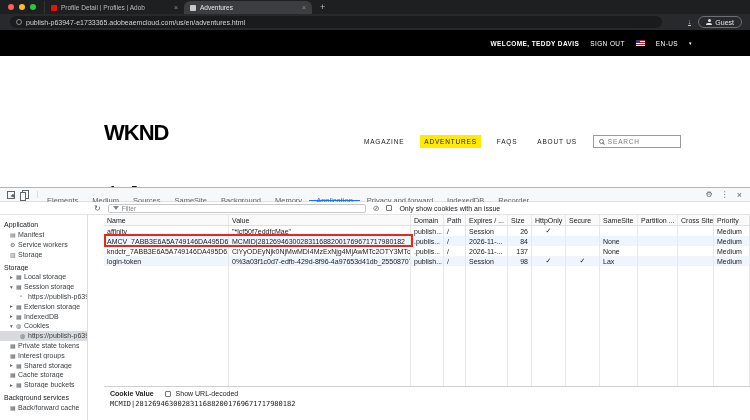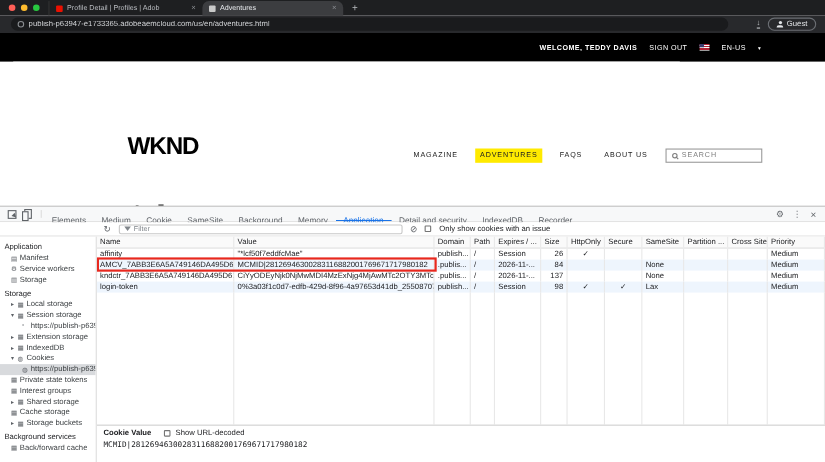--- a/index.html
+++ b/index.html
@@ -31,21 +31,21 @@
   .person:after{content:"";position:absolute;bottom:0;left:0;width:6px;height:2.5px;border-radius:2px 2px 0 0;background:#e3e5e8;}
 
   
   .sitetopbar { position:absolute; left:0; top:30px; width:750px; height:26px; background:#000; display:flex; align-items:center; justify-content:flex-end; padding-right:58px; gap:11px; color:#fff; font-size:6.5px; letter-spacing:.4px; }
   .welcome { font-weight:bold; }
   .flag { position:relative; width:9px; height:6px; background:repeating-linear-gradient(180deg,#b22234 0 1px,#fff 1px 2px); }
   .flag:before { content:""; position:absolute; left:0; top:0; width:4px; height:3px; background:#3c3b6e; }
   .caret { font-size:5px; color:#fff; }
 
   
-  .sitecontent { position:absolute; left:12px; top:56px; width:606px; height:131px; background:#fff; }
+  .sitecontent { position:absolute; left:0; top:56px; width:606px; height:131px; background:#fff; }
   .wknd-logo { position:absolute; left:104px; top:64px; font-size:22px; font-weight:800; letter-spacing:-1px; color:#000; }
   .site-nav { position:absolute; left:360px; top:76px; height:18px; display:flex; align-items:center; gap:12px; font-size:6.5px; letter-spacing:.8px; color:#202020; }
   .navitem { padding:3px 4px; white-space:nowrap; }
   .navitem.active { background:#ffea00; }
   .search-box { display:flex; align-items:center; gap:4px; border:1px solid #9a9a9a; height:13px; width:88px; padding:0 5px; color:#7d7d7d; }
   .mag-icon { position:relative; width:5px; height:5px; border:1px solid #7d7d7d; border-radius:50%; flex:0 0 auto; }
   .mag-icon:after{content:"";position:absolute;width:3px;height:1px;background:#7d7d7d;transform:rotate(45deg);right:-2.5px;bottom:-1px;}
   .search-ph { font-size:6.5px; letter-spacing:.8px; }
   .page-title { position:absolute; left:103px; top:126px; font-family:"DejaVu Serif",serif; font-size:27px; color:#181818; }
   .hero { position:absolute; right:0; top:161px; width:162px; height:26px;
@@ -77,21 +77,21 @@
   .dt-sidebar { width:88px; border-right:1px solid #ddd; overflow:hidden; padding-top:2px; flex:0 0 auto; }
   .sbrow { height:9.8px; display:flex; align-items:center; font-size:7px; color:#3c4043; padding-left:4px; white-space:nowrap; overflow:hidden; }
   .sbrow.header { color:#202124; margin-top:3px; }
   .sbrow.i1 { padding-left:10px; }
   .sbrow.i2 { padding-left:20px; }
   .sbrow.sel { background:#d8dadd; }
   .arrow { width:6px; font-size:5.5px; color:#5f6368; flex:0 0 auto; }
   .sbicon { width:8px; font-size:6px; color:#5f6368; flex:0 0 auto; }
   .sblabel { overflow:hidden; }
 
-  .dt-main { flex:1; display:flex; flex-direction:column; position:relative; overflow:hidden; }
+  .dt-main { flex:1; display:flex; flex-direction:column; position:relative; overflow:hidden;margin-left:16px; }
   .grid-header, .grow, .filler { display:flex; }
   .grid-header { height:11px; background:#fafafa; border-bottom:1px solid #e0e0e0; font-size:7px; color:#202124; flex:0 0 auto; }
   .cell { border-right:1px solid #e8e8e8; padding:0 3px; display:flex; align-items:center; overflow:hidden; white-space:nowrap; }
   .c0{width:125px}.c1{width:182px}.c2{width:33px}.c3{width:22px}.c4{width:42px}.c5{width:24px}
   .c6{width:34px}.c7{width:34px}.c8{width:38px}.c9{width:40px}.c10{width:36px}.c11{flex:1}
   .grow { height:10px; font-size:7px; color:#202124; flex:0 0 auto; }
   .grow.stripe { background:#eef5fd; }
   .num { justify-content:flex-end; }
   .ctr { justify-content:center; }
   .filler { flex:1; }
@@ -163,26 +163,26 @@
 </div>
 
 <div class="devtools">
 
   <div class="dt-tabbar">
     <span class="inspect-icon"></span>
     <span class="device-icon"></span>
     <span class="dt-sep"></span>
     <span class="dt-tab">Elements</span>
     <span class="dt-tab">Medium</span>
-    <span class="dt-tab">Cookie</span>
+    <span class="dt-tab">Sources</span>
     <span class="dt-tab">SameSite</span>
     <span class="dt-tab">Background</span>
     <span class="dt-tab">Memory</span>
     <span class="dt-tab active">Application</span>
-    <span class="dt-tab">Detail and security</span>
+    <span class="dt-tab">Privacy and forward</span>
     <span class="dt-tab">IndexedDB</span>
     <span class="dt-tab">Recorder</span>
     <div class="dt-right">
       <span class="dt-gear">⚙</span>
       <span class="dt-dots">⋮</span>
       <span class="dt-close">×</span>
     </div>
   </div>
 
   <div class="dt-toolbar">

